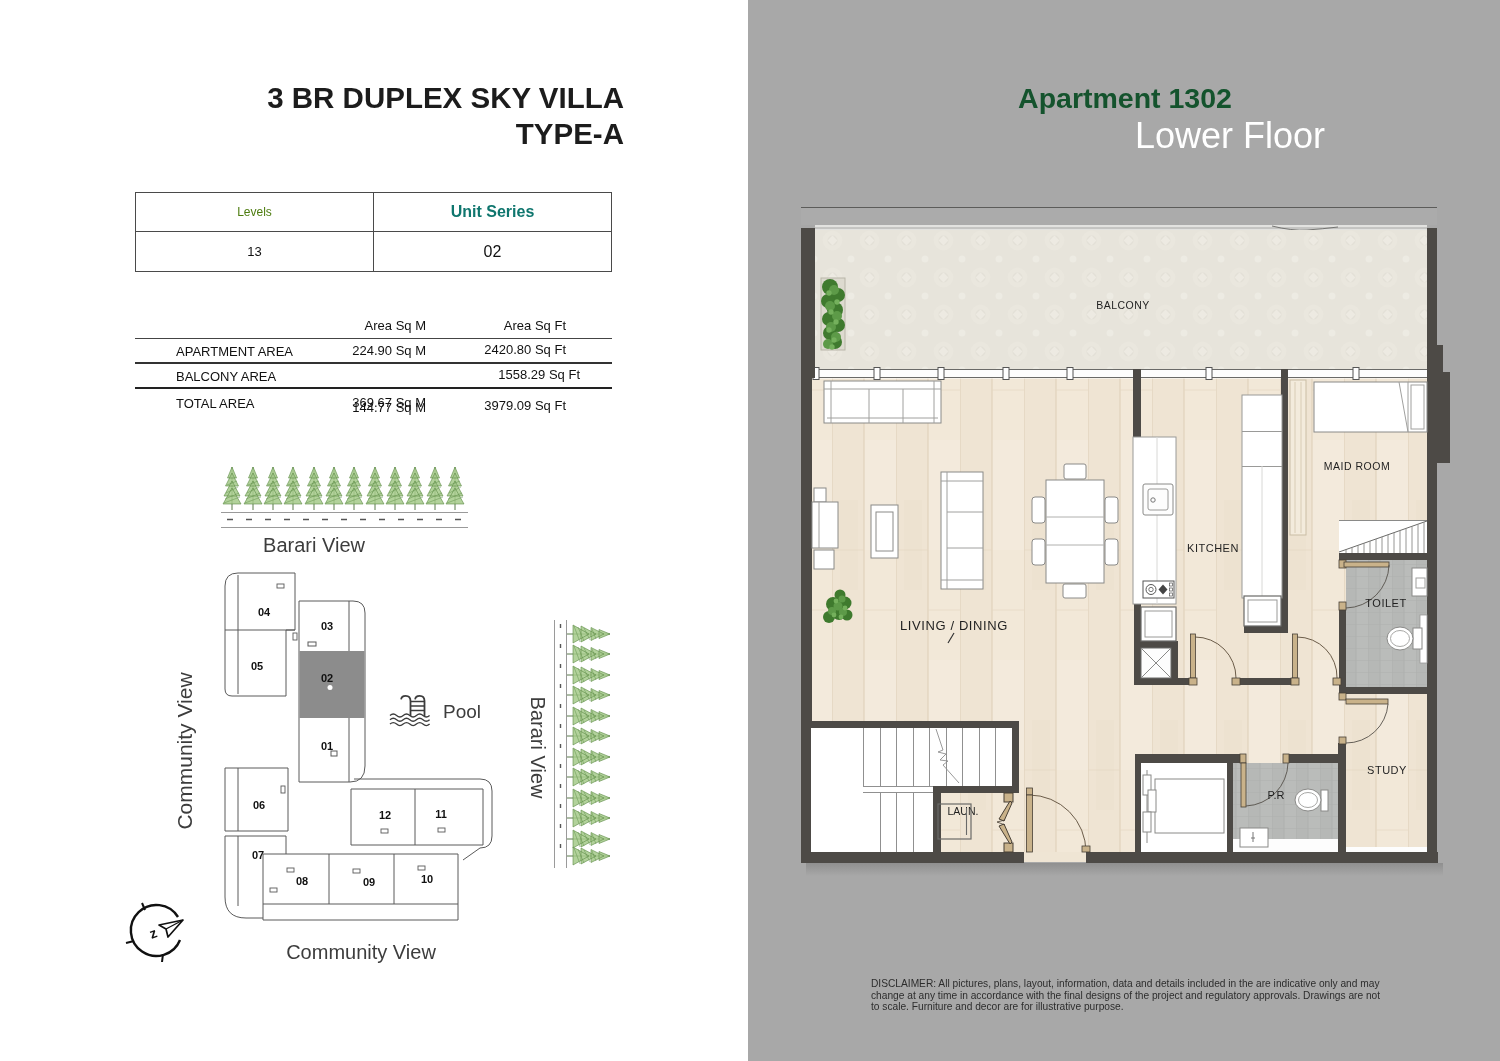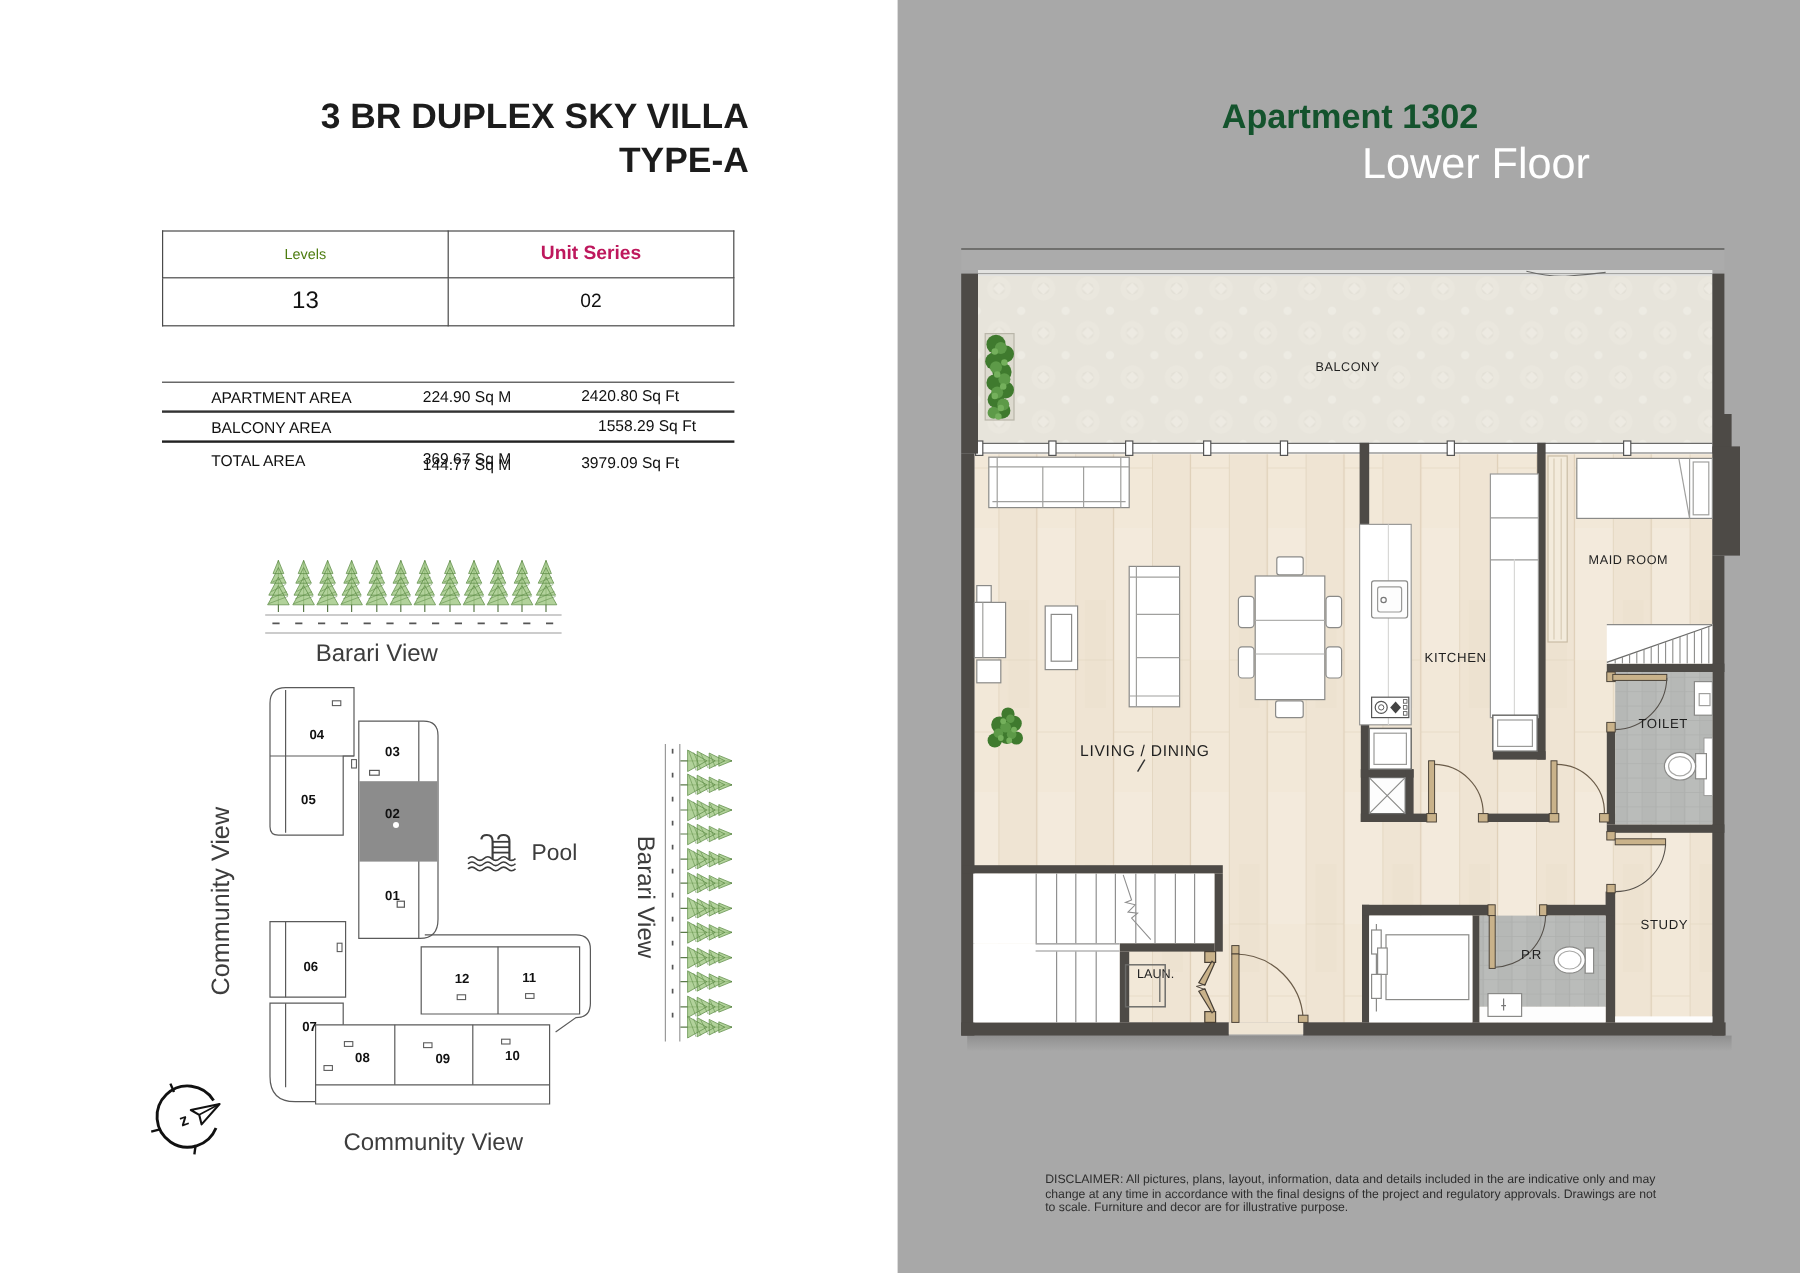--- a/index.html
+++ b/index.html
@@ -10,30 +10,34 @@
 <body>
 
 <div class="abs" style="left:0;top:0;width:748px;height:1061px;background:#ffffff;"></div>
 
 <div class="abs" style="left:120px;top:80px;width:504px;text-align:right;font-size:29.5px;font-weight:bold;color:#1c1c1c;line-height:36px;">3 BR DUPLEX SKY VILLA<br>TYPE-A</div>
 
 <table class="abs" style="left:135px;top:192px;width:477px;height:79px;border-collapse:collapse;table-layout:fixed;">
   <tbody>
       <tr style="height:39px;">
     <td style="border:1px solid #4a4a4a;text-align:center;font-size:12px;font-weight:normal;color:#4d7c0f;">Levels</td>
-    <td style="border:1px solid #4a4a4a;text-align:center;font-size:16px;font-weight:bold;color:#be185d;">Unit Series</td>
+    <td style="border:1px solid #4a4a4a;text-align:center;font-size:16px;font-weight:bold;color:#0f766e;">Unit Series</td>
   </tr>
   <tr style="height:40px;">
-    <td style="border:1px solid #4a4a4a;text-align:center;font-size:20px;color:#111;">13</td>
+    <td style="border:1px solid #4a4a4a;text-align:center;font-size:13px;color:#111;">13</td>
     <td style="border:1px solid #4a4a4a;text-align:center;font-size:16px;color:#111;">02</td>
   </tr>
 </tbody>
   </table>
 
 <div class="abs" style="left:135px;top:318px;width:477px;font-size:13px;color:#111;">
+  <div style="position:relative;height:20px;">
+    <span style="position:absolute;right:186px;">Area Sq M</span>
+    <span style="position:absolute;right:46px;">Area Sq Ft</span>
+  </div>
   <div style="border-top:1px solid #444;height:23px;position:relative;">
     <span style="position:absolute;left:41px;top:5px;">APARTMENT AREA</span>
     <span style="position:absolute;right:186px;top:4px;">224.90 Sq M</span>
     <span style="position:absolute;right:46px;top:3px;">2420.80 Sq Ft</span>
   </div>
   <div style="border-top:2px solid #333;height:23px;position:relative;">
     <span style="position:absolute;left:41px;top:5px;">BALCONY AREA</span>
     <span style="position:absolute;right:186px;top:4px;margin-top:32px;">144.77 Sq M</span>
     <span style="position:absolute;right:32px;top:3px;">1558.29 Sq Ft</span>
   </div>

